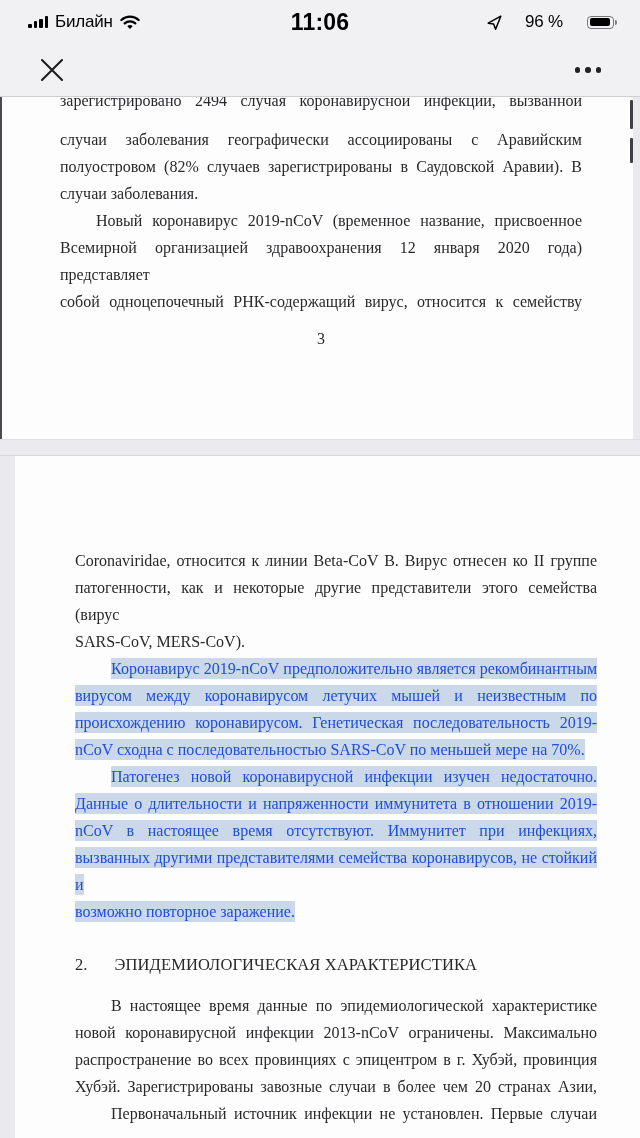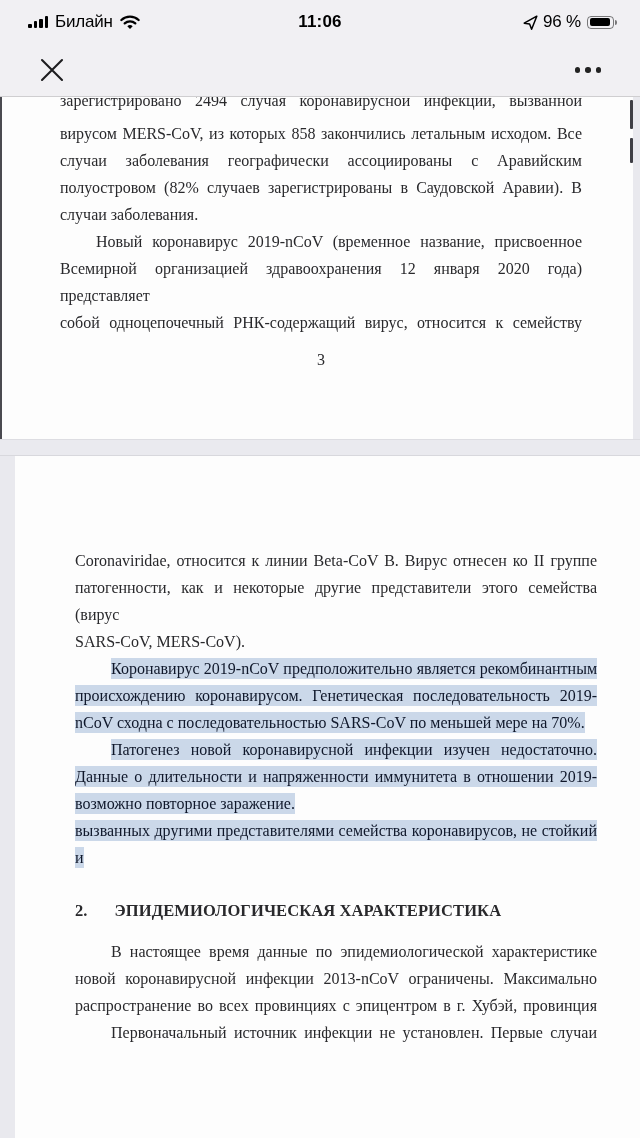--- a/index.html
+++ b/index.html
@@ -9,24 +9,24 @@
     font-family:"Liberation Sans", sans-serif;
     -webkit-font-smoothing:antialiased;
   }
   
   .chrome{position:absolute;left:0;top:0;width:640px;height:97px;background:#f1f0f3;
     border-bottom:1px solid rgba(0,0,0,0.14);box-sizing:border-box;z-index:5;}
   .status-bar{position:absolute;left:0;top:0;width:100%;height:44px;
     display:flex;align-items:center;justify-content:space-between;box-sizing:border-box;
     padding:0 26px 0 28px;color:#000;}
   .sb-left{display:flex;align-items:center;gap:7px;}
-  .sb-right{display:flex;align-items:center;gap:4px;}
+  .sb-right{display:flex;align-items:center;gap:22px;}
   .carrier{font-size:17px;letter-spacing:-0.2px;}
   .time{position:absolute;left:50%;transform:translateX(-50%);top:0;height:44px;
-    display:flex;align-items:center;font-size:17px;font-weight:700;letter-spacing:0.2px;}
+    display:flex;align-items:center;font-size:23px;font-weight:700;letter-spacing:0.2px;}
   .sig{display:flex;align-items:flex-end;gap:2px;height:12px;}
   .sig i{display:block;width:3.5px;background:#000;border-radius:1px;}
   .sig i:nth-child(1){height:4.5px}.sig i:nth-child(2){height:7px}
   .sig i:nth-child(3){height:9.5px}.sig i:nth-child(4){height:12px}
   .pct{font-size:17px;letter-spacing:-0.2px;}
   .battery{position:relative;width:27px;height:13px;border:1px solid rgba(0,0,0,0.5);
     border-radius:4px;box-sizing:border-box;margin-left:2px;}
   .battery .fill{position:absolute;left:1.5px;top:1.5px;bottom:1.5px;width:20px;background:#000;border-radius:2px;}
   .battery::after{content:"";position:absolute;right:-4px;top:3.5px;width:2.5px;height:5px;
     background:rgba(0,0,0,0.5);border-radius:0 2px 2px 0;}
@@ -44,23 +44,23 @@
   .page-2{height:682px;padding:91px 51px 0 60px;margin-left:15px;}
   .edge-dark{position:absolute;left:0;top:0;width:2px;height:100%;background:#4a4a50;}
   .artifact{position:absolute;width:3px;background:#3f3f45;border-radius:1px;}
   .artifact.a1{right:0;top:3px;height:29px;}
   .artifact.a2{right:0;top:41px;height:25px;}
   
   .line{line-height:27px;text-align:justify;text-align-last:justify;white-space:normal;}
   .line .t{padding:2px 0;}
   .line.end{text-align-last:left;}
   .line.indent{text-indent:36px;}
-  .line.clip{margin-top:-10px;margin-bottom:6px;}
-  .line.hl .t{background:#cbd8e9;color:#0f172a;}
-  .line.heading{font-weight:700;margin-top:26px;text-align:left;text-align-last:left;font-size:16.5px;letter-spacing:0.1px;}
+  .line.clip{margin-top:-10px;margin-bottom:12px;}
+  .line.hl .t{background:#cbd8e9;color:#1d4ed8;}
+  .line.heading{font-weight:400;margin-top:26px;text-align:left;text-align-last:left;font-size:16.5px;letter-spacing:0.1px;}
   .line.heading .h-num{margin-right:27px;}
   .line.gap{margin-top:14px;}
   .line.pagenum{margin-top:10px;text-align:center;text-align-last:center;}
 </style>
 </head>
 <body>
 
 <div class="phone">
 
   <div class="chrome">
@@ -106,45 +106,47 @@
     </div>
   </div>
 
   <div class="doc">
     <div class="page page-1">
       <div class="edge-dark"></div>
       <div class="artifact a1"></div>
       <div class="artifact a2"></div>
       <div>
           <div class="line clip"><span class="t">зарегистрировано 2494 случая коронавирусной инфекции, вызванной</span></div>
-          <div class="line"><span class="t">вирусом MERS-CoV, из которых 858 закончились летальным исходом. Все</span></div>
           <div class="line"><span class="t">случаи заболевания географически ассоциированы с Аравийским</span></div>
           <div class="line"><span class="t">полуостровом (82% случаев зарегистрированы в Саудовской Аравии). В</span></div>
           <div class="line end"><span class="t">случаи заболевания.</span></div>
           <div class="line indent"><span class="t">Новый коронавирус 2019-nCoV (временное название, присвоенное</span></div>
           <div class="line"><span class="t">Всемирной организацией здравоохранения 12 января 2020 года) представляет</span></div>
           <div class="line"><span class="t">собой одноцепочечный РНК-содержащий вирус, относится к семейству</span></div>
           <div class="line pagenum"><span class="t">3</span></div>
         </div>
     </div>
     <div class="page-gap"></div>
     <div class="page page-2">
       <div>
           <div class="line"><span class="t">Coronaviridae, относится к линии Beta-CoV B. Вирус отнесен ко II группе</span></div>
           <div class="line"><span class="t">патогенности, как и некоторые другие представители этого семейства (вирус</span></div>
           <div class="line end"><span class="t">SARS-CoV, MERS-CoV).</span></div>
           <div class="line hl indent"><span class="t">Коронавирус 2019-nCoV предположительно является рекомбинантным</span></div>
+          <div class="line hl"><span class="t">вирусом между коронавирусом летучих мышей и неизвестным по</span></div>
           <div class="line hl"><span class="t">происхождению коронавирусом. Генетическая последовательность 2019-</span></div>
           <div class="line hl end"><span class="t">nCoV сходна с последовательностью SARS-CoV по меньшей мере на 70%.</span></div>
           <div class="line hl indent"><span class="t">Патогенез новой коронавирусной инфекции изучен недостаточно.</span></div>
           <div class="line hl"><span class="t">Данные о длительности и напряженности иммунитета в отношении 2019-</span></div>
+          <div class="line hl"><span class="t">nCoV в настоящее время отсутствуют. Иммунитет при инфекциях,</span></div>
+          <div class="line hl"><span class="t">вызванных другими представителями семейства коронавирусов, не стойкий и</span></div>
           <div class="line hl end"><span class="t">возможно повторное заражение.</span></div>
-          <div class="line hl"><span class="t">вызванных другими представителями семейства коронавирусов, не стойкий и</span></div>
           <div class="line heading"><span class="h-num">2.</span><span class="t">ЭПИДЕМИОЛОГИЧЕСКАЯ ХАРАКТЕРИСТИКА</span></div>
           <div class="line indent gap"><span class="t">В настоящее время данные по эпидемиологической характеристике</span></div>
           <div class="line"><span class="t">новой коронавирусной инфекции 2013-nCoV ограничены. Максимально</span></div>
           <div class="line"><span class="t">распространение во всех провинциях с эпицентром в г. Хубэй, провинция</span></div>
+          <div class="line"><span class="t">Хубэй. Зарегистрированы завозные случаи в более чем 20 странах Азии,</span></div>
           <div class="line indent"><span class="t">Первоначальный источник инфекции не установлен. Первые случаи</span></div>
         </div>
     </div>
   </div>
 
 </div>
 
 </body></html>

